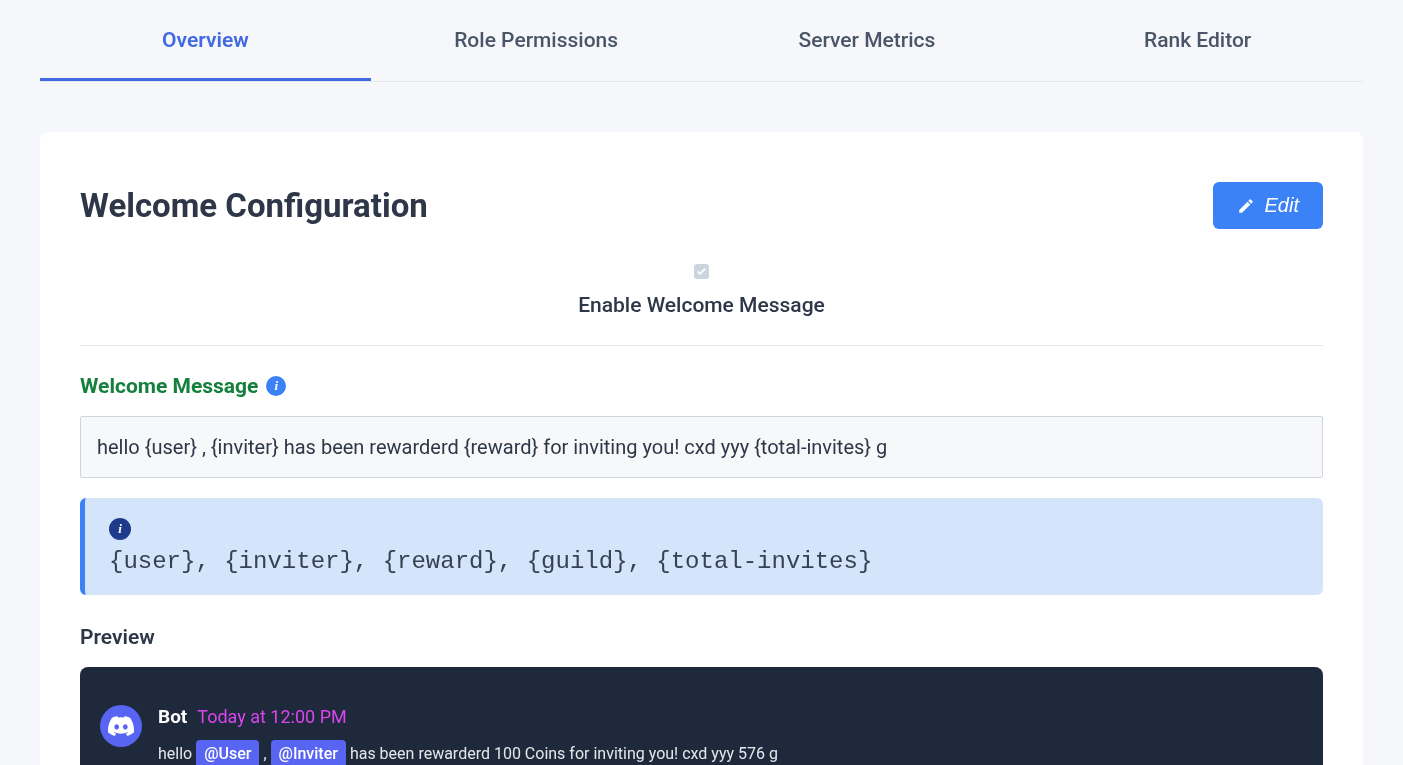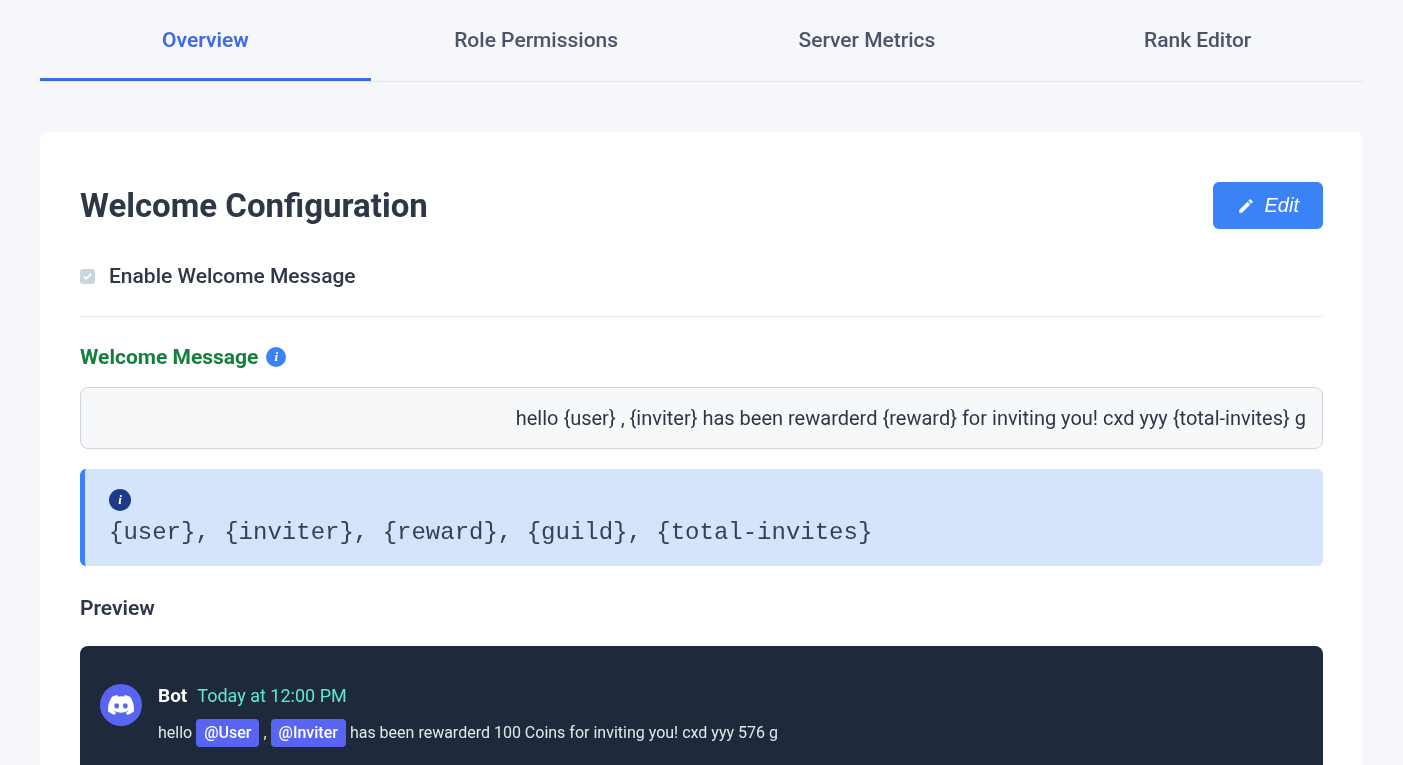--- a/index.html
+++ b/index.html
@@ -69,20 +69,21 @@
       width: 18px;
       height: 18px;
     }
     .checkbox-row {
       display: flex;
       align-items: center;
       gap: 14px;
       padding-bottom: 28px;
       border-bottom: 1px solid #e2e8f0;
       margin-bottom: 28px;
+      flex-direction: column;
     }
     .checkbox {
       width: 15px;
       height: 15px;
       background: #cbd5e0;
       border-radius: 3px;
       position: relative;
       display: flex;
       align-items: center;
       justify-content: center;
@@ -119,26 +120,25 @@
       color: white;
       font-size: 13px;
       font-weight: 700;
       font-style: italic;
       font-family: Georgia, serif;
     }
     .message-input {
       width: 100%;
       background: #f7f8fa;
       border: 1px solid #d1d5db;
-      border-radius: 8px;
+      border-radius: 2px;
       padding: 18px 16px;
       font-size: 20px;
       color: #2d3748;
       margin-bottom: 20px;
-      text-align: right;
     }
     .tip-box {
       background: #d4e5fb;
       border-left: 5px solid #3b82f6;
       border-radius: 6px;
       padding: 20px 24px;
       margin-bottom: 30px;
     }
     .tip-header {
       display: flex;
@@ -169,21 +169,21 @@
     .tip-placeholders {
       font-family: "Courier New", Courier, monospace;
       font-size: 24px;
       color: #374151;
       margin-top: 4px;
     }
     .preview-label {
       font-size: 21px;
       font-weight: 600;
       color: #2d3748;
-      margin-bottom: 26px;
+      margin-bottom: 18px;
     }
     .preview-box {
       background: #1e293b;
       border-radius: 8px;
       padding: 38px 20px;
       display: flex;
       gap: 16px;
     }
     .avatar {
       width: 42px;
@@ -209,21 +209,21 @@
       gap: 10px;
       margin-bottom: 12px;
     }
     .bot-name {
       font-size: 19px;
       font-weight: 700;
       color: white;
     }
     .timestamp {
       font-size: 18px;
-      color: #5eead4;
+      color: #d946ef;
     }
     .preview-message {
       font-size: 16px;
       color: #e5e7eb;
       line-height: 1.5;
     }
     .mention {
       background: #5865f2;
       color: white;
       padding: 2px 8px;

